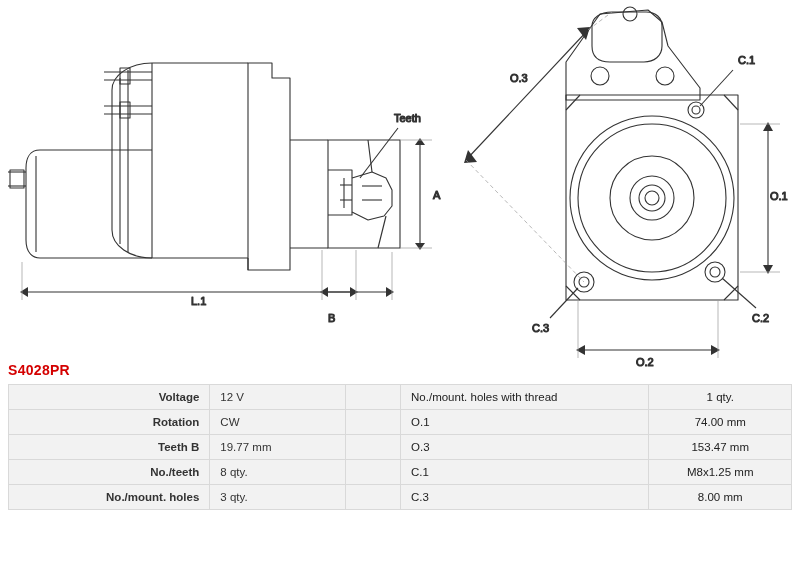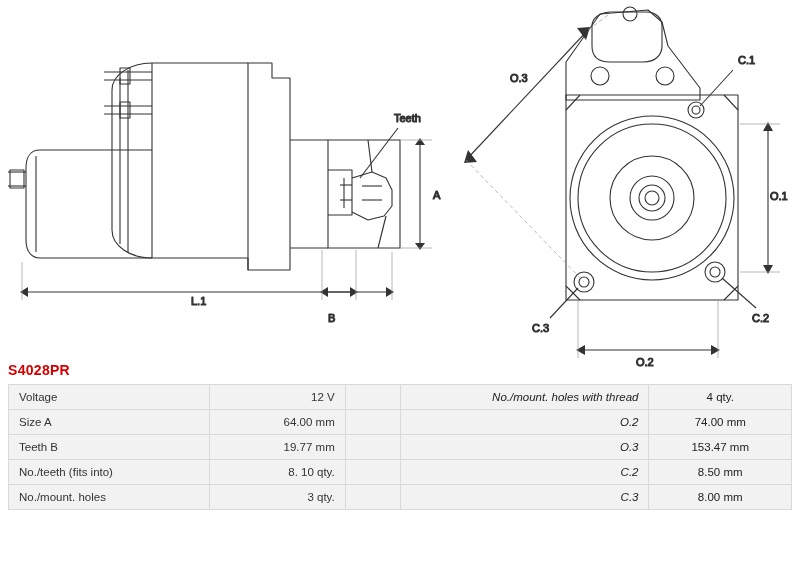--- a/index.html
+++ b/index.html
@@ -25,24 +25,24 @@
     border-collapse:collapse;
     font-size:11.5px;
   }
   table.specs td{
     border:1px solid #d9d9d9;
     height:24px;
     padding:0 10px;
     background:#f2f2f2;
     white-space:nowrap;
   }
-  td.label{ text-align:left; width:150px; color:#333;}
-  td.value{ text-align:right; width:94px; color:#333;margin-top:8px;}
+  td.label{ text-align:right; width:150px; color:#333;font-weight:bold;}
+  td.value{ text-align:left; width:94px; color:#333;margin-top:8px;}
   td.gap{ border:none;background:#ffffff;width:26px;padding:0;}
-  td.label2{ text-align:right; width:190px;font-style:italic;}
+  td.label2{ text-align:left; width:190px;}
   td.value2{ text-align:center; width:100px;}
   svg text{ font-family:"Liberation Sans", sans-serif; }
 </style>
 </head>
 <body>
 
 <div class="drawing">
   <svg width="800" height="370" viewBox="0 0 800 370">
     <g fill="none" stroke="#333" stroke-width="1.1" stroke-linejoin="round">
 
@@ -172,42 +172,42 @@
 
 <div class="part-number">S4028PR</div>
 
 <table class="specs">
   <tbody>
     <tr>
       <td class="label">Voltage</td>
       <td class="value">12 V</td>
       <td class="gap"></td>
       <td class="label2">No./mount. holes with thread</td>
-      <td class="value2">4 qty.</td>
-    </tr>
-    <tr>
-      <td class="label">Size A</td>
-      <td class="value">64.00 mm</td>
-      <td class="gap"></td>
-      <td class="label2">O.2</td>
+      <td class="value2">1 qty.</td>
+    </tr>
+    <tr>
+      <td class="label">Rotation</td>
+      <td class="value">CW</td>
+      <td class="gap"></td>
+      <td class="label2">O.1</td>
       <td class="value2">74.00 mm</td>
     </tr>
     <tr>
       <td class="label">Teeth B</td>
       <td class="value">19.77 mm</td>
       <td class="gap"></td>
       <td class="label2">O.3</td>
       <td class="value2">153.47 mm</td>
     </tr>
     <tr>
-      <td class="label">No./teeth (fits into)</td>
-      <td class="value">8. 10 qty.</td>
-      <td class="gap"></td>
-      <td class="label2">C.2</td>
-      <td class="value2">8.50 mm</td>
+      <td class="label">No./teeth</td>
+      <td class="value">8 qty.</td>
+      <td class="gap"></td>
+      <td class="label2">C.1</td>
+      <td class="value2">M8x1.25 mm</td>
     </tr>
     <tr>
       <td class="label">No./mount. holes</td>
       <td class="value">3 qty.</td>
       <td class="gap"></td>
       <td class="label2">C.3</td>
       <td class="value2">8.00 mm</td>
     </tr>
   </tbody>
 </table>

